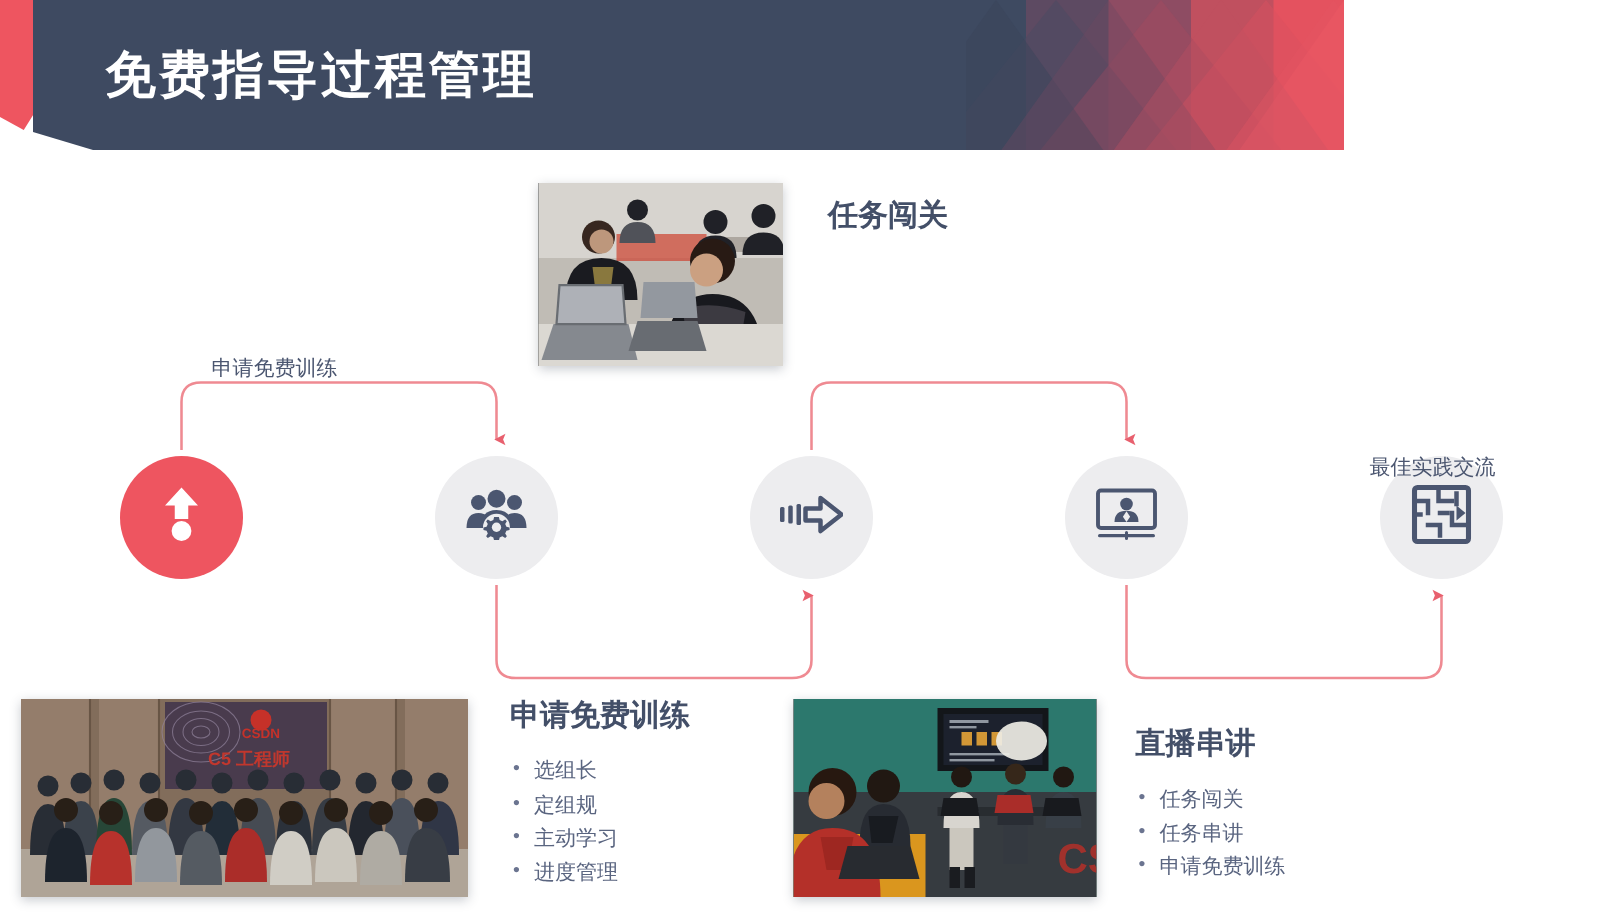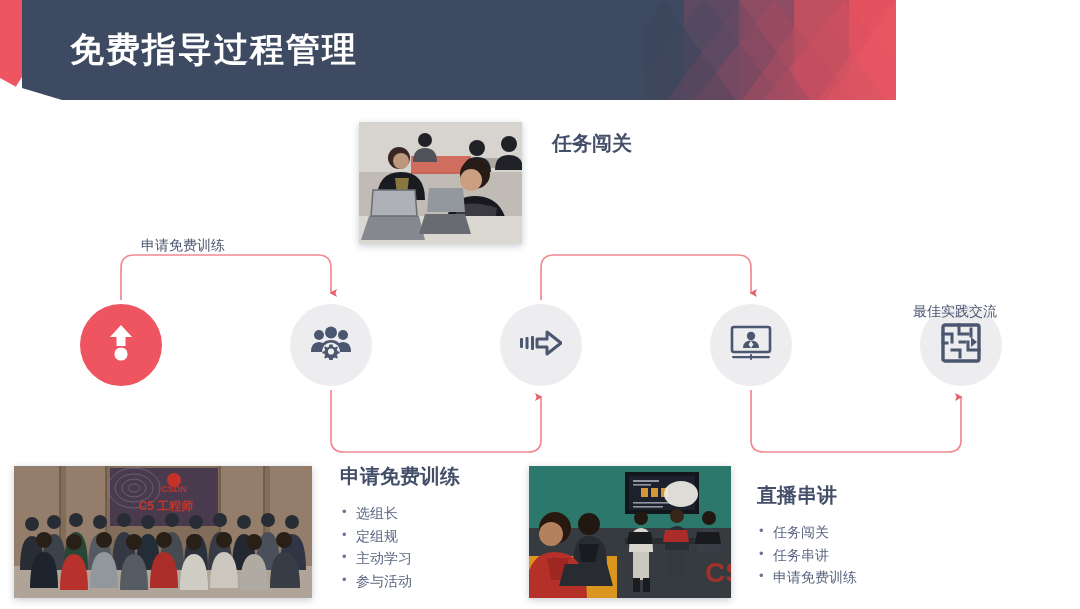--- a/index.html
+++ b/index.html
@@ -463,21 +463,21 @@
   <div class="card" style="left:552px; top:130px;">
     <div class="card-title">任务闯关</div>
   </div>
 
   <div class="card" style="left:340px; top:463px;">
     <div class="card-title">申请免费训练</div>
     <ul class="card-list">
       <li>选组长</li>
       <li>定组规</li>
       <li>主动学习</li>
-      <li>参与活动</li>
+      <li>进度管理</li>
     </ul>
   </div>
 
   <div class="card" style="left:757px; top:482px;">
     <div class="card-title">直播串讲</div>
     <ul class="card-list">
       <li>任务闯关</li>
       <li>任务串讲</li>
       <li>申请免费训练</li>
     </ul>

